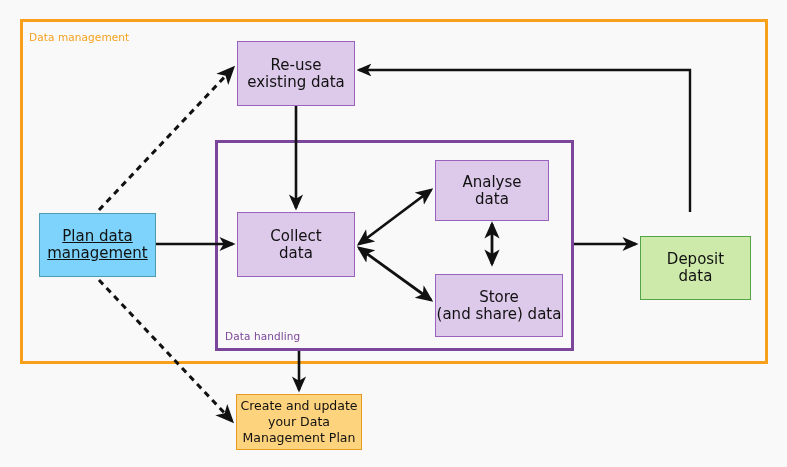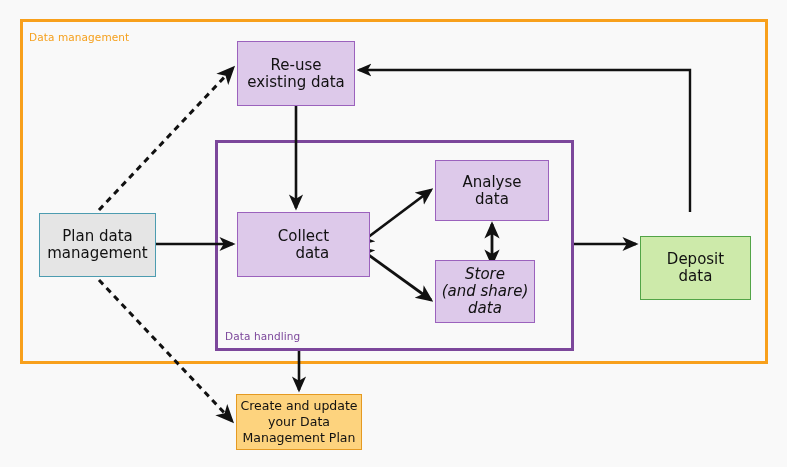--- a/index.html
+++ b/index.html
@@ -71,37 +71,38 @@
     color: #111111;
     white-space: pre-line;
     border-width: 1.6px;
     border-style: solid;
   }
   .node.purple {
     background: #ddc9ea;
     border-color: #9b62bd;
   }
   .node.blue {
-    background: #e5e5e5;
+    background: #7dd3fc;
     border-color: #4d9cb0;
+    text-decoration: underline;
   }
   .node.green {
     background: #cdeaaa;
     border-color: #52a447;
     margin-top: 24px;
   }
   .node.yellow {
     background: #fdd37e;
     border-color: #e59a22;
   }
   #node-reuse  { left: 237px; top: 41px;  width: 118px; height: 65px; }
   #node-plan   { left: 39px;  top: 213px; width: 117px; height: 64px; }
-  #node-collect{ left: 237px; top: 212px; width: 133px; height: 65px; text-align: right; }
+  #node-collect{ left: 237px; top: 212px; width: 118px; height: 65px; }
   #node-analyse{ left: 435px; top: 160px; width: 114px; height: 61px; }
-  #node-store  { left: 435px; top: 260px; width: 100px; height: 63px; font-style: italic; }
+  #node-store  { left: 435px; top: 274px; width: 128px; height: 63px; }
   #node-deposit{ left: 640px; top: 212px; width: 111px; height: 64px; }
   #node-dmp    { left: 236px; top: 394px; width: 126px; height: 56px;
                  font-size: 12.5px; line-height: 16px; }
 </style>
 </head>
 <body>
 
 <div id="canvas">
 
   <div class="group-box" id="group-data-management"></div>

